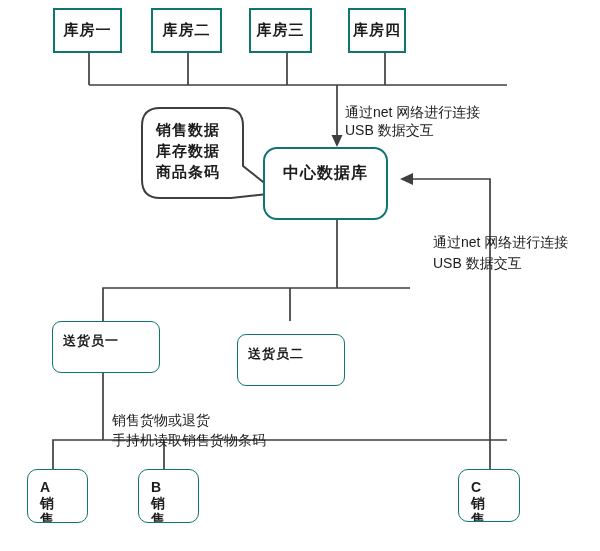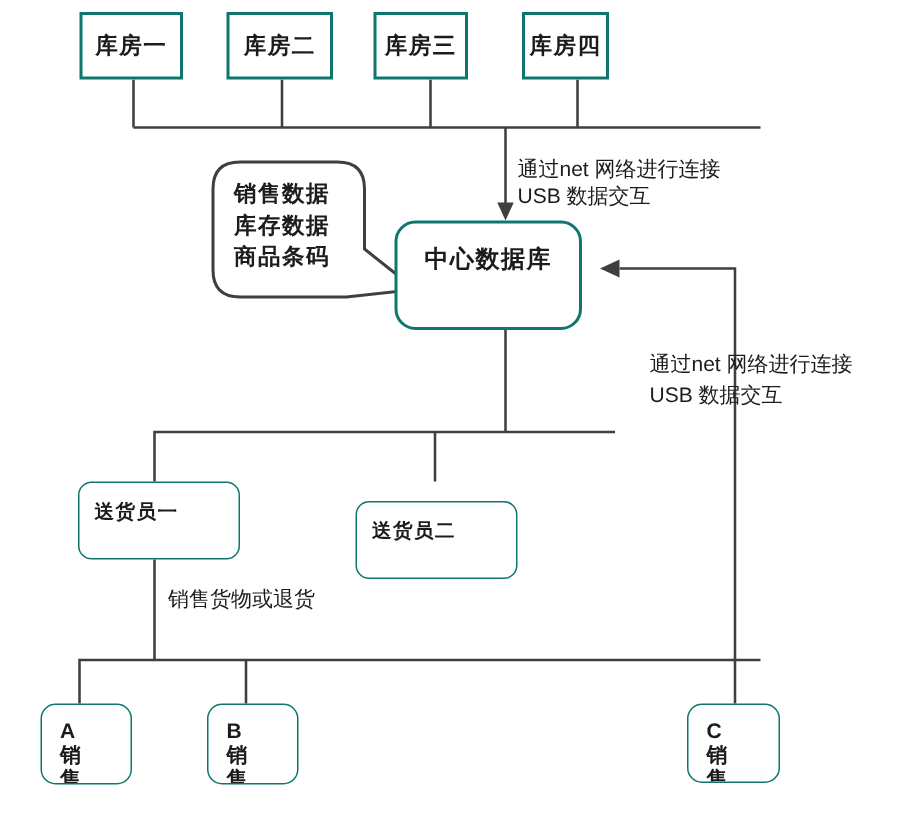--- a/index.html
+++ b/index.html
@@ -62,22 +62,23 @@
   </div>
 
   <div class="note" style="left:345px;top:103px;line-height:18px">
     <div>通过net 网络进行连接</div>
     <div>USB 数据交互</div>
   </div>
   <div class="note" style="left:433px;top:232px;line-height:21px">
     <div>通过net 网络进行连接</div>
     <div>USB 数据交互</div>
   </div>
-  <div class="note" style="left:112px;top:389px;line-height:20px">
+  <div class="note" style="left:112px;top:410px;line-height:20px">
     <div>销售货物或退货</div>
+    <div>手持机读取销售货物条码</div>
   </div>
 
   <div class="box courier" style="left:52px;top:321px;width:108px;height:52px">
     <span>送货员一</span>
   </div>
   <div class="box courier" style="left:237px;top:334px;width:108px;height:52px">
     <span>送货员二</span>
   </div>
 
   <div class="box terminal" style="left:27px;top:469px;width:61px;height:54px">

